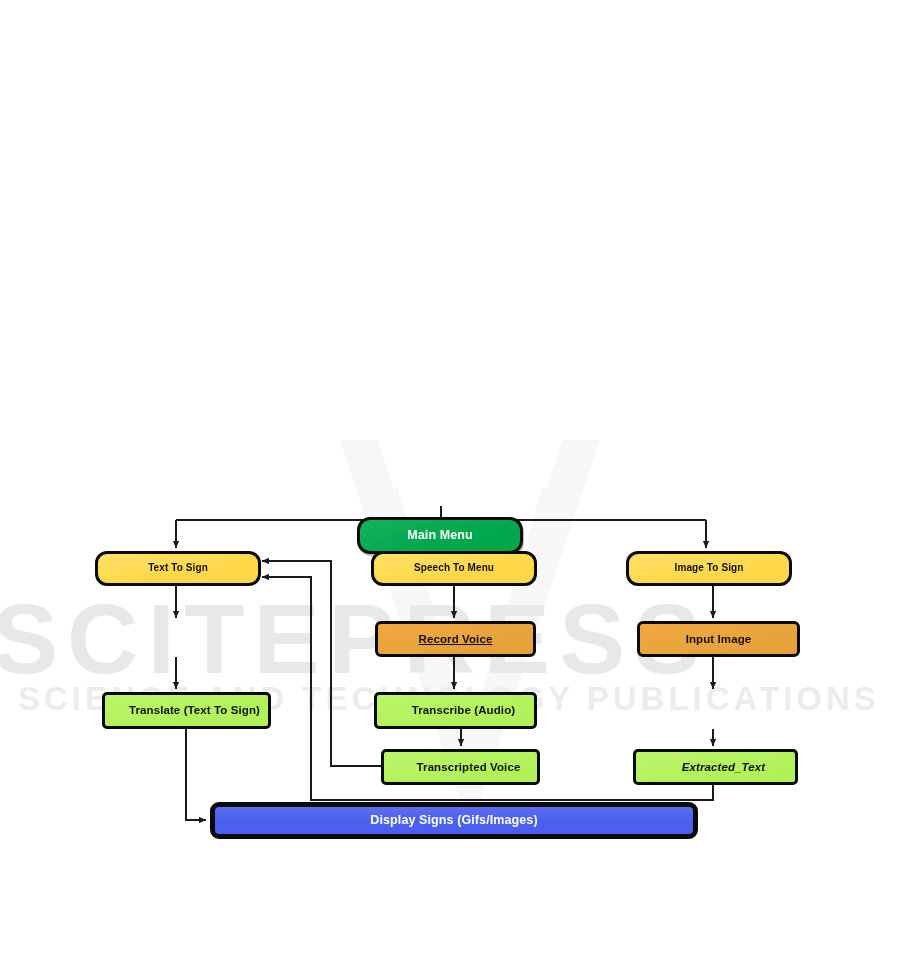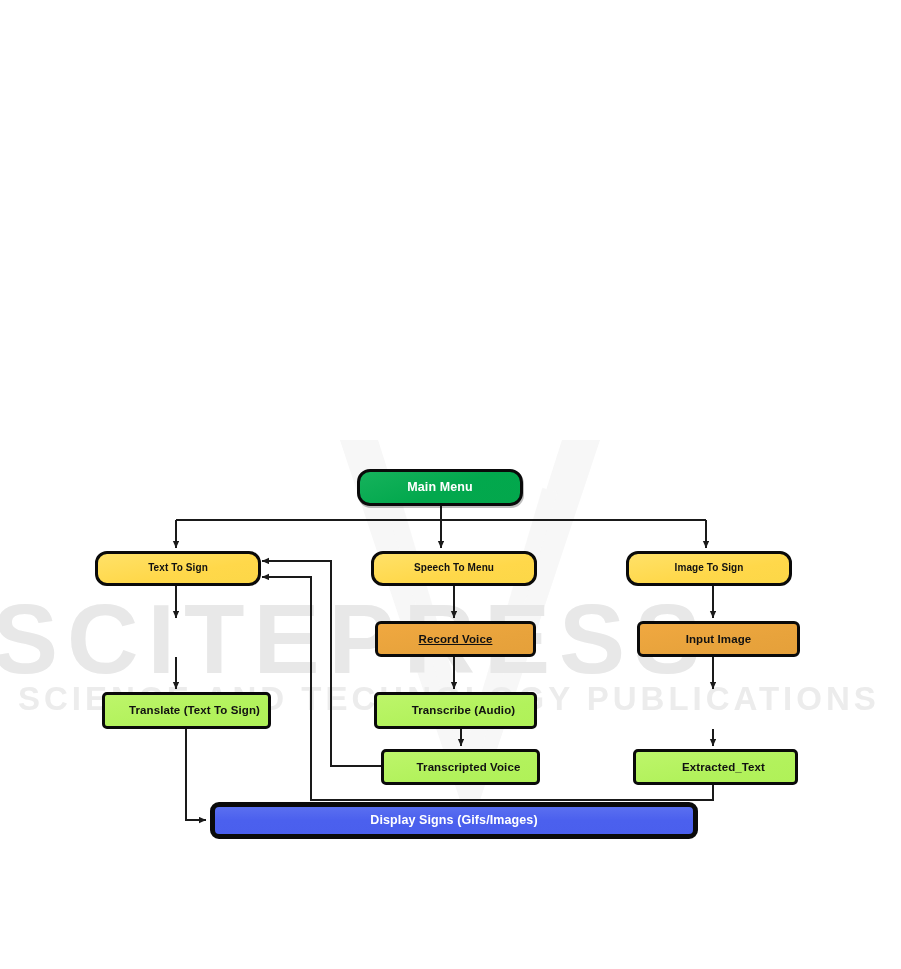--- a/index.html
+++ b/index.html
@@ -31,20 +31,21 @@
     color:#111111;
     font-weight:bold;
     text-align:center;
     line-height:1.05;
     letter-spacing:.1px;
   }
   .n-main{
     background:linear-gradient(160deg,#16b25c 0%,#02a84d 55%,#03a74c 100%);
     border-radius:13px;color:#ffffff;font-size:12.5px;
     box-shadow:1px 2px 0 rgba(0,0,0,.25);
+    margin-top:48px;
   }
   .n-yellow{
     background:linear-gradient(170deg,#ffe168 0%,#ffd84a 60%,#fcd747 100%);
     border-radius:12px;font-size:10px;
   }
   .n-orange{
     background:linear-gradient(170deg,#f0a840 0%,#e8a33c 60%,#e5a03a 100%);
     border-radius:6px;font-size:11.5px;
   }
   .n-lgreen{
@@ -132,21 +133,21 @@
   <div class="node n-lgreen" style="left:102px;top:692px;width:169px;height:37px;">
     <span>Translate (Text To Sign)</span>
   </div>
   <div class="node n-lgreen" style="left:374px;top:692px;width:163px;height:37px;">
     <span>Transcribe (Audio)</span>
   </div>
 
   <div class="node n-lgreen" style="left:381px;top:749px;width:159px;height:36px;">
     <span>Transcripted Voice</span>
   </div>
-  <div class="node n-lgreen" style="left:633px;top:749px;width:165px;height:36px;">
+  <div class="node n-lgreen" style="left:633px;top:749px;width:165px;height:36px;font-style:italic;">
     <span>Extracted_Text</span>
   </div>
 
   <div class="node n-blue" style="left:210px;top:802px;width:488px;height:37px;">
     <span>Display Signs (Gifs/Images)</span>
   </div>
 
 </div>
 
 </body></html>

